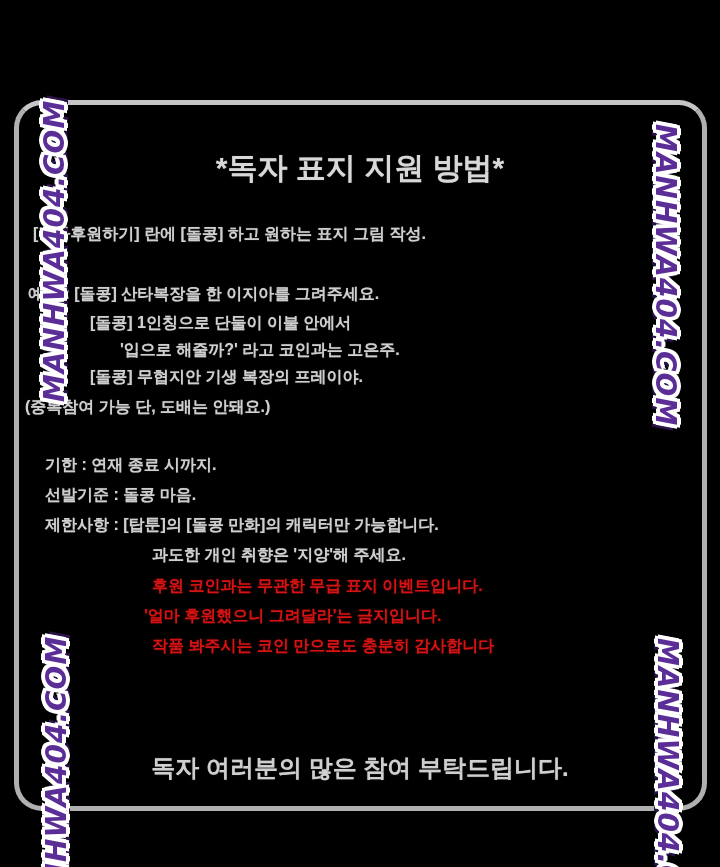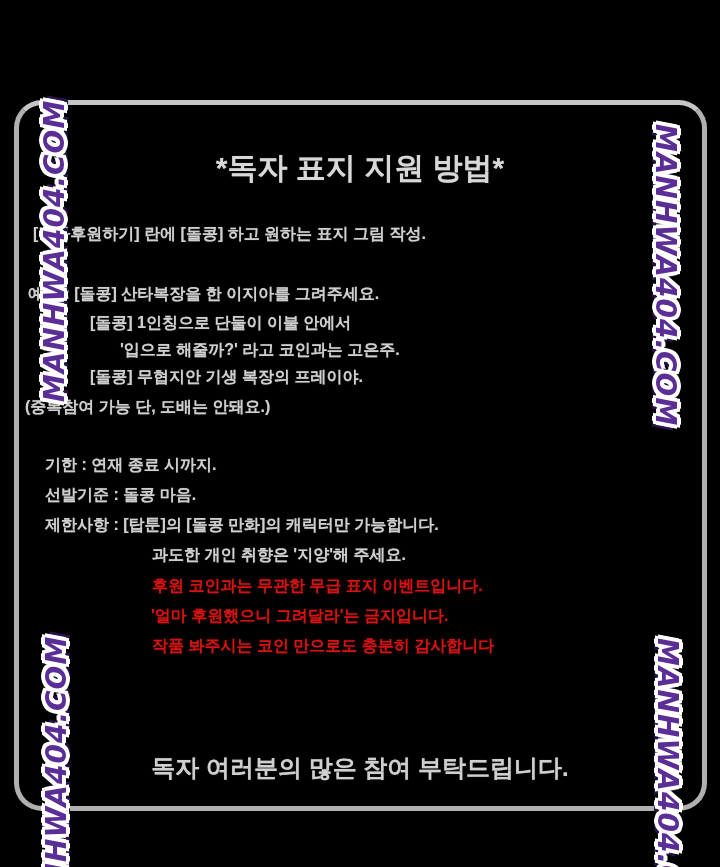--- a/index.html
+++ b/index.html
@@ -85,21 +85,21 @@
 <div class="line" style="left:120px; top:337px;">'입으로 해줄까?' 라고 코인과는 고은주.</div>
 <div class="line" style="left:90px; top:364px;">[돌콩] 무협지안 기생 복장의 프레이야.</div>
 <div class="line" style="left:25px; top:394px;">(중복참여 가능 단, 도배는 안돼요.)</div>
 
 <div class="line" style="left:45px; top:452px;">기한 : 연재 종료 시까지.</div>
 <div class="line" style="left:45px; top:482px;">선발기준 : 돌콩 마음.</div>
 <div class="line" style="left:45px; top:512px;">제한사항 : [탑툰]의 [돌콩 만화]의 캐릭터만 가능합니다.</div>
 <div class="line" style="left:152px; top:542px;">과도한 개인 취향은 '지양'해 주세요.</div>
 
 <div class="line red" style="left:152px; top:573px;">후원 코인과는 무관한 무급 표지 이벤트입니다.</div>
-<div class="line red" style="left:151px; top:603px;">'얼마 후원했으니 그려달라'는 금지입니다.</div>
+<div class="line red" style="left:144px; top:603px;">'얼마 후원했으니 그려달라'는 금지입니다.</div>
 <div class="line red" style="left:152px; top:633px;">작품 봐주시는 코인 만으로도 충분히 감사합니다</div>
 
 <div class="line centered" style="top:727px; font-size:24px;">독자 여러분의 많은 참여 부탁드립니다.</div>
 
 <div class="wm wm-up wm-tl">MANHWA404.COM</div>
 <div class="wm wm-down wm-tr">MANHWA404.COM</div>
 <div class="wm wm-up wm-bl">MANHWA404.COM</div>
 <div class="wm wm-down wm-br">MANHWA404.COM</div>
 
 </body></html>

